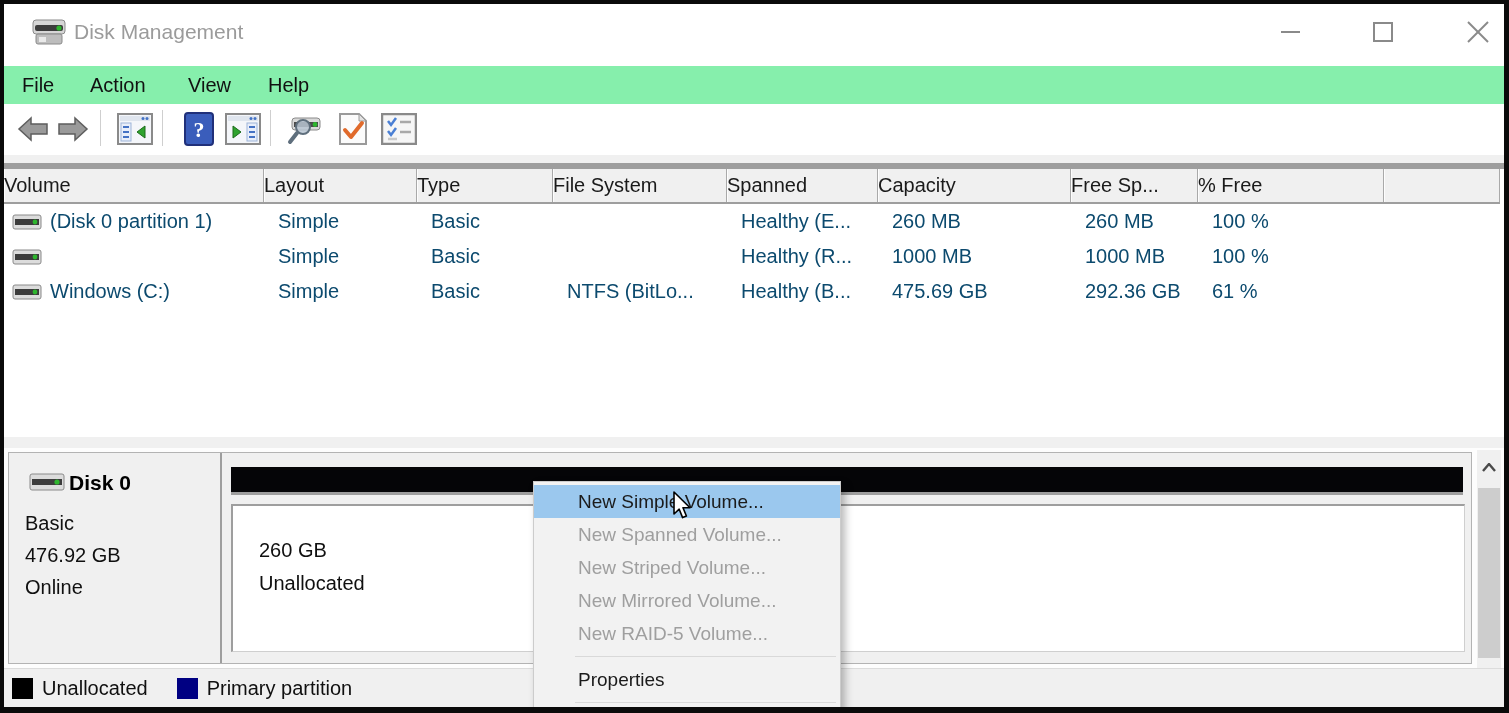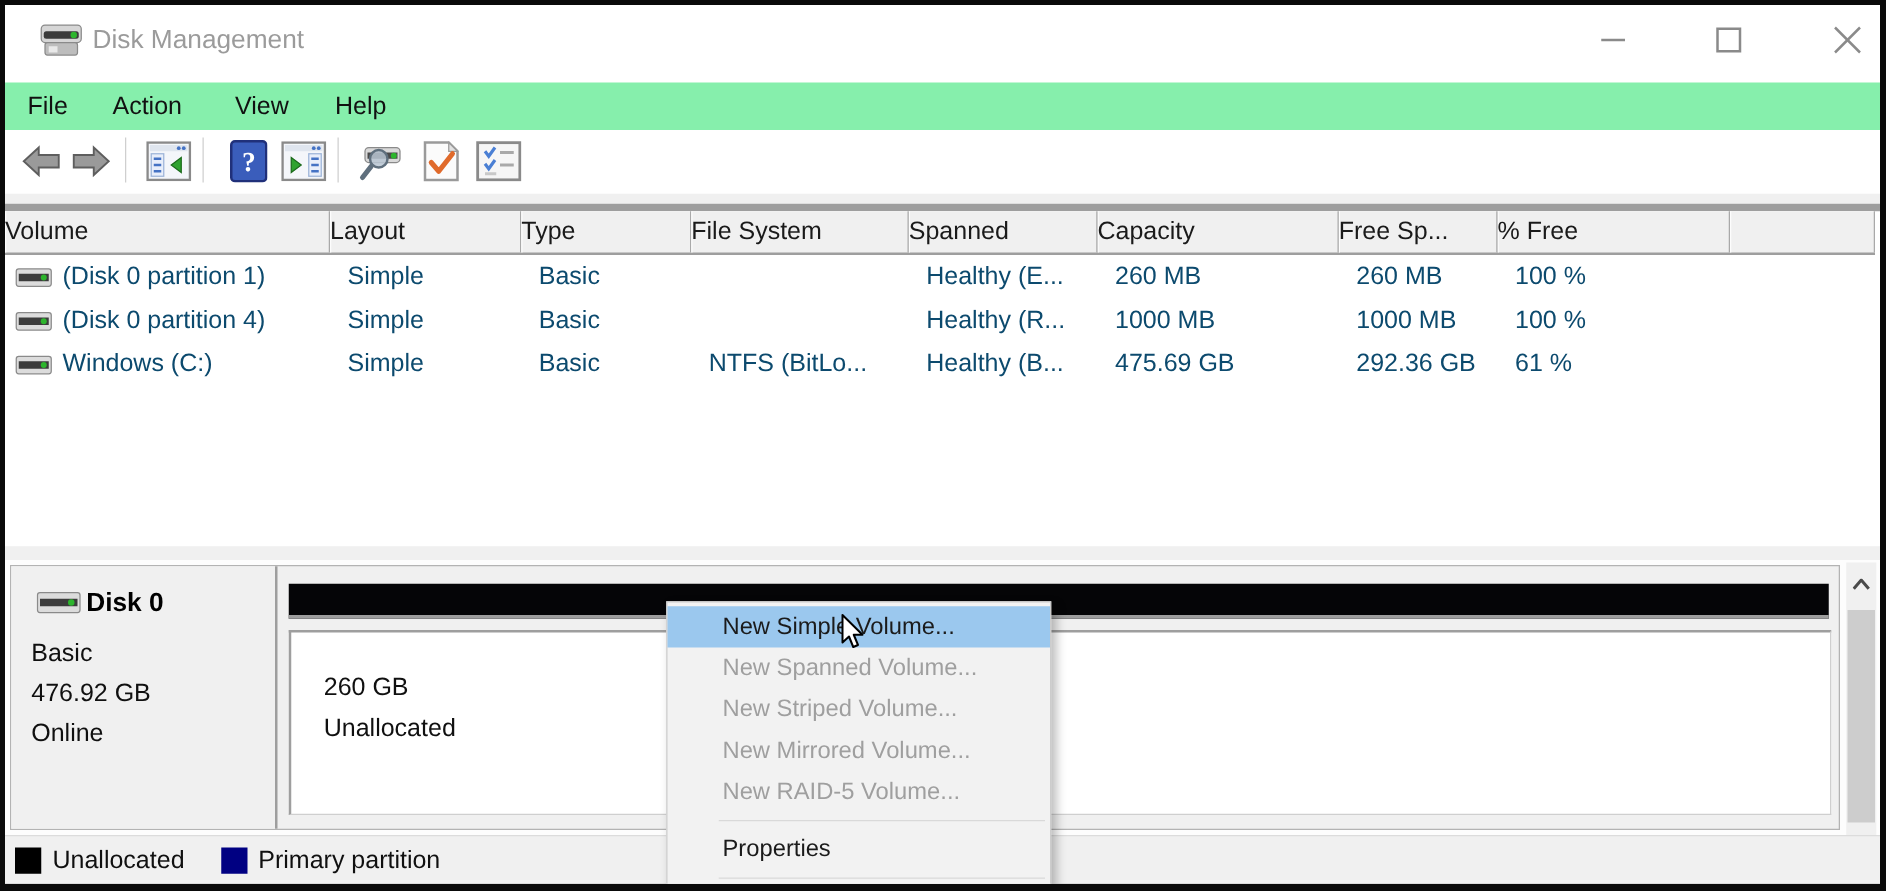--- a/index.html
+++ b/index.html
@@ -240,21 +240,20 @@
       <div class="cell c8"></div>
     </div>
 
     <div class="lv-row">
       <div class="cell c0">
         <svg class="vol-icon" viewBox="0 0 30 18">
           <rect x="1" y="2" width="28" height="14" rx="2" fill="#dcdcdc" stroke="#8a8a8a"></rect>
           <rect x="3" y="6" width="24" height="6" fill="#3c3c3c"></rect>
           <circle cx="23" cy="9" r="2.4" fill="#2db52d"></circle>
         </svg>
-        <span>(Disk 0 partition 4)</span>
       </div>
       <div class="cell c1">Simple</div>
       <div class="cell c2">Basic</div>
       <div class="cell c3"></div>
       <div class="cell c4">Healthy (R...</div>
       <div class="cell c5">1000 MB</div>
       <div class="cell c6">1000 MB</div>
       <div class="cell c7">100 %</div>
       <div class="cell c8"></div>
     </div>

